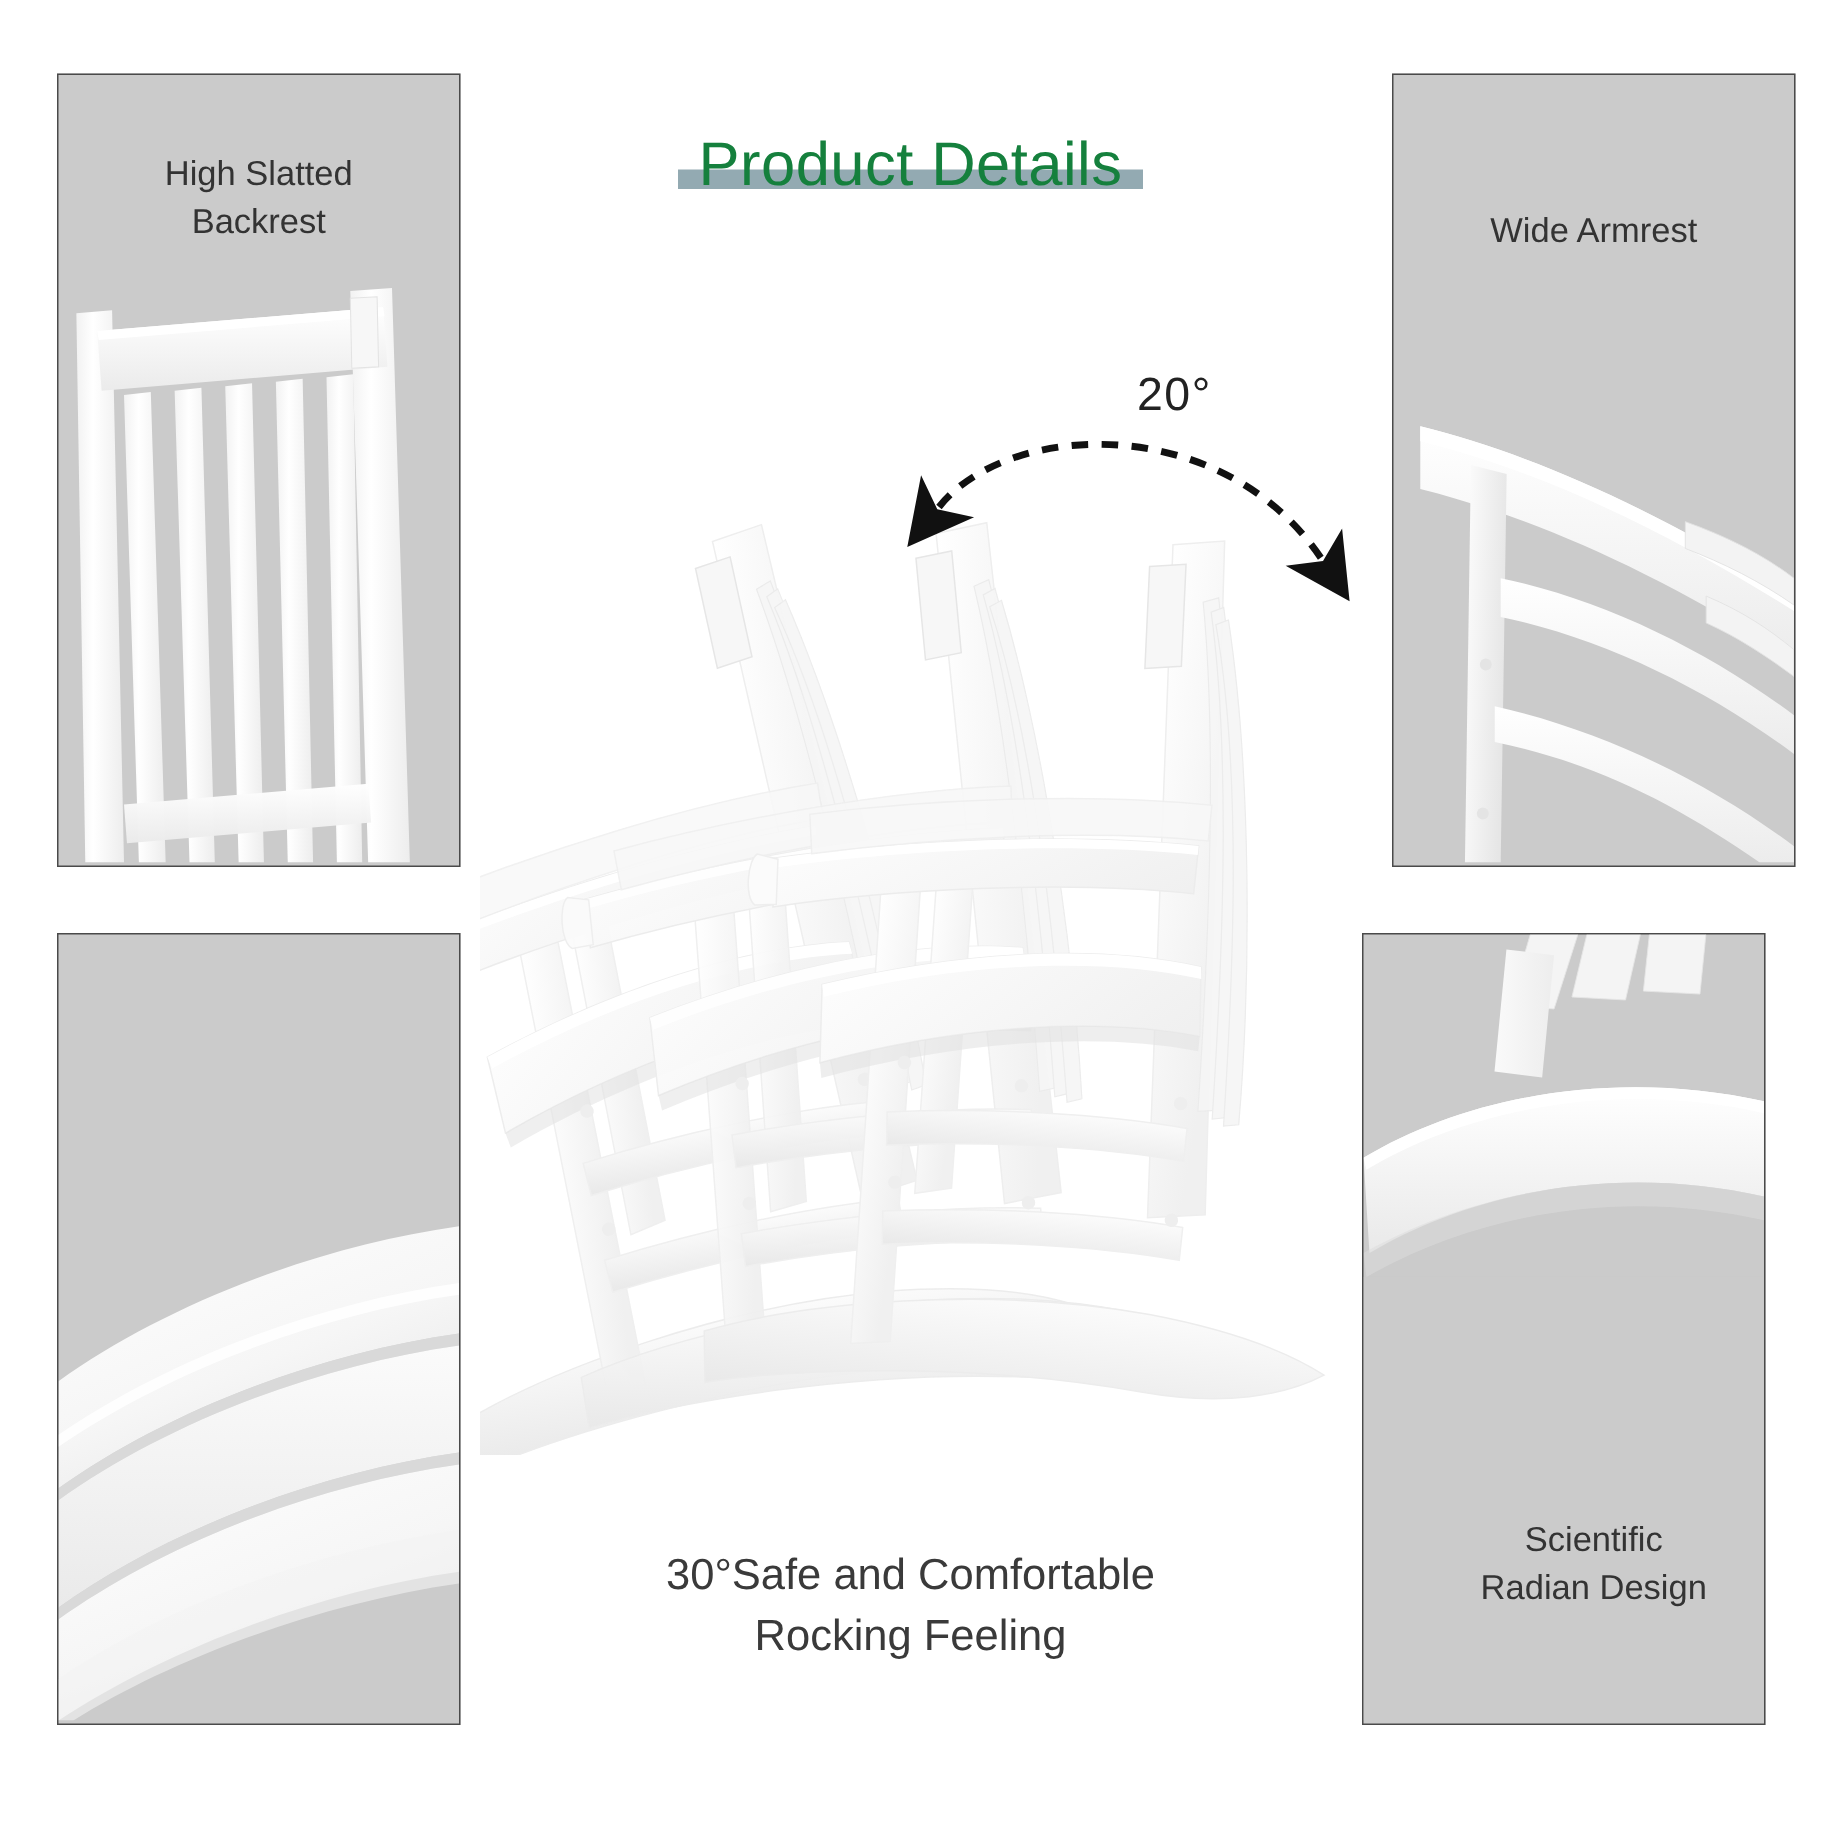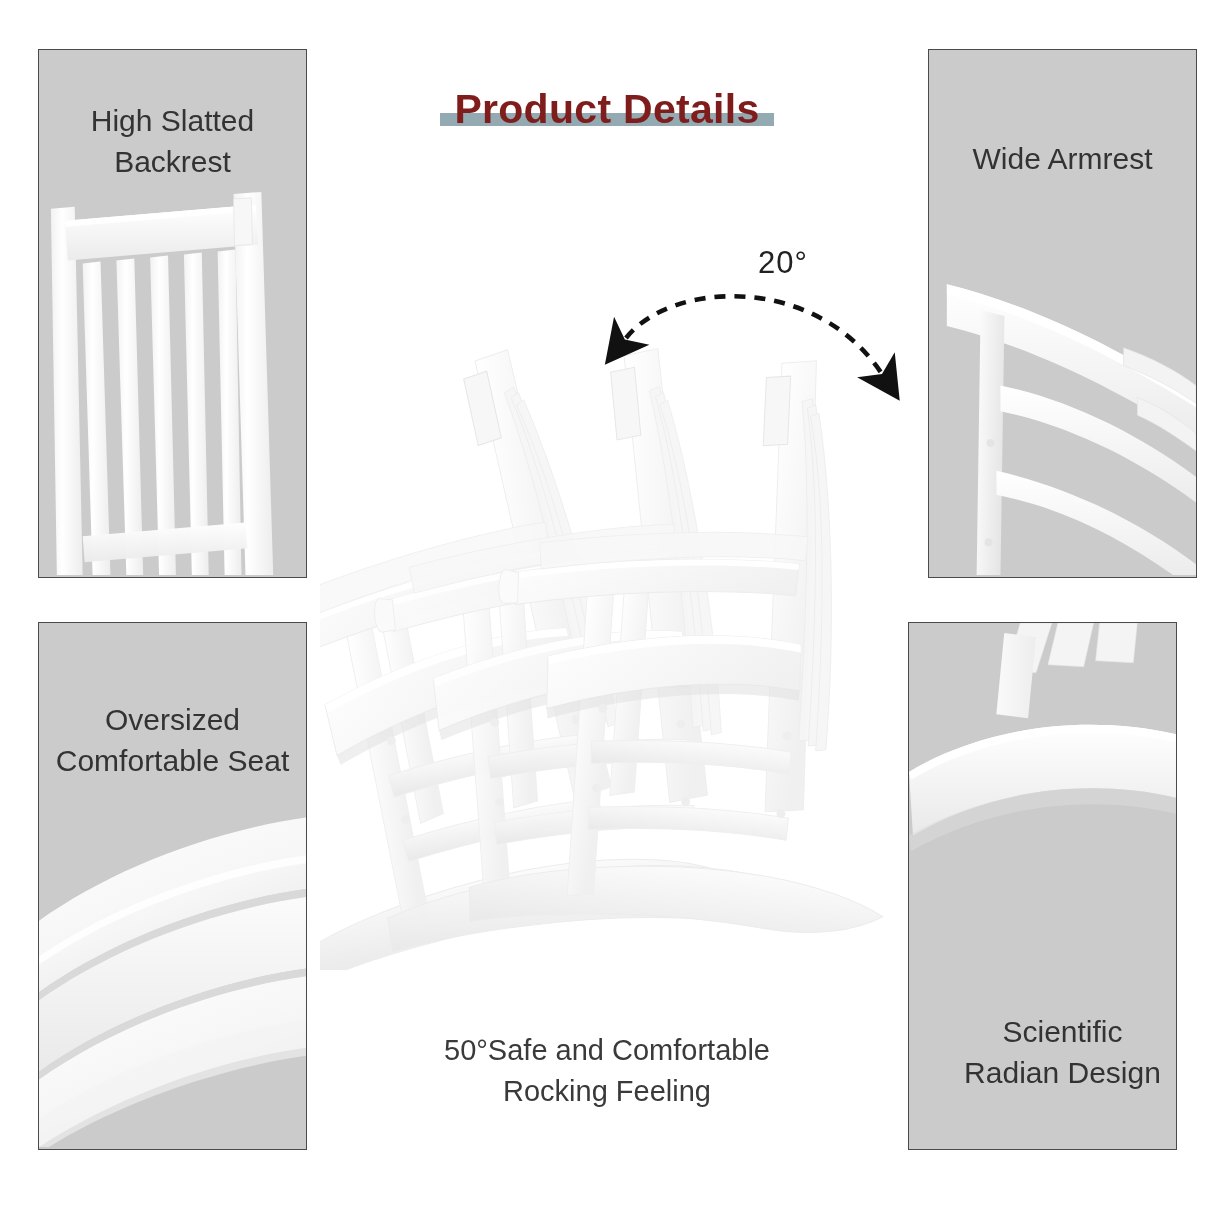--- a/index.html
+++ b/index.html
@@ -35,40 +35,40 @@
     right: 0;
     bottom: 7px;
     height: 13px;
     background: #93aab2;
     z-index: 0;
   }
   #title-text {
     position: relative;
     z-index: 1;
     font-size: 41px;
-    font-weight: bold;
+    font-weight: normal;
     letter-spacing: 0.3px;
-    color: #7f1d1d;
+    color: #15803d;
     line-height: 1.15;
   }
 
   
   .panel {
     position: absolute;
     background: #cbcbcb;
     border: 1.5px solid #4a4a4a;
     overflow: hidden;
     box-sizing: border-box;
   }
   .panel-label {
     position: absolute;
     left: 0;
     width: 100%;
     text-align: center;
-    font-size: 30px;
+    font-size: 23px;
     line-height: 1.38;
     color: #333333;
     z-index: 5;
     white-space: pre-line;
     padding: 0 8px;
     box-sizing: border-box;
   }
   .panel-photo {
     position: absolute;
     inset: 0;
@@ -187,22 +187,20 @@
 
     <path d="M0 300 C70 250 170 210 269 196 L269 268 C170 282 70 322 0 372 Z" fill="url(#sg1)"></path>
     <path d="M0 372 C70 322 170 282 269 268 L269 276 C170 290 70 330 0 380 Z" fill="#dedede" opacity="0.7"></path>
     <path d="M0 380 C70 330 170 290 269 276 L269 348 C170 362 70 402 0 452 Z" fill="url(#sg2)"></path>
     <path d="M0 452 C70 402 170 362 269 348 L269 356 C170 370 70 410 0 460 Z" fill="#dedede" opacity="0.7"></path>
     <path d="M0 460 C70 410 170 370 269 356 L269 428 C170 442 70 482 0 528 Z" fill="url(#sg1)"></path>
     <path d="M0 528 L0 500 C70 452 170 414 269 400 L269 436 C170 450 70 490 10 528 Z" fill="#f4f4f4" opacity="0.6"></path>
 
     <path d="M0 336 C70 288 170 248 269 234 L269 242 C170 256 70 296 0 344 Z" fill="#ffffff" opacity="0.85"></path>
   </svg>
-  <div class="panel-label" id="label-seat">Oversized
-Comfortable Seat</div>
 </div>
 
 <div class="panel" id="panel-armrest">
   <svg class="panel-photo" viewBox="0 0 269 529" preserveAspectRatio="xMidYMid slice">
     <defs>
       <linearGradient id="ag1" x1="0" y1="0" x2="0" y2="1">
         <stop offset="0" stop-color="#ffffff"></stop>
           <stop offset="1" stop-color="#ececec"></stop>
       </linearGradient>
       <linearGradient id="ag2" x1="0" y1="0" x2="1" y2="0.3">
@@ -335,14 +333,14 @@
     </marker>
     <marker id="arrowR" markerWidth="11" markerHeight="11" refX="3" refY="5.5" orient="auto" markerUnits="strokeWidth">
       <path d="M0.6 0.6 L10 5.5 L0.6 10.4 L3 5.5 Z" fill="#111111"></path>
     </marker>
   </defs>
   <path d="M26 68 C72 10 216 4 282 104" fill="none" stroke="#111111" stroke-width="4.6" stroke-dasharray="11 9" stroke-linecap="butt" marker-start="url(#arrowL)" marker-end="url(#arrowR)"></path>
 </svg>
 
 <div id="angle-label">20°</div>
 
-<div id="center-caption">50°Safe and Comfortable
+<div id="center-caption">30°Safe and Comfortable
 Rocking Feeling</div>
 
 </body></html>

